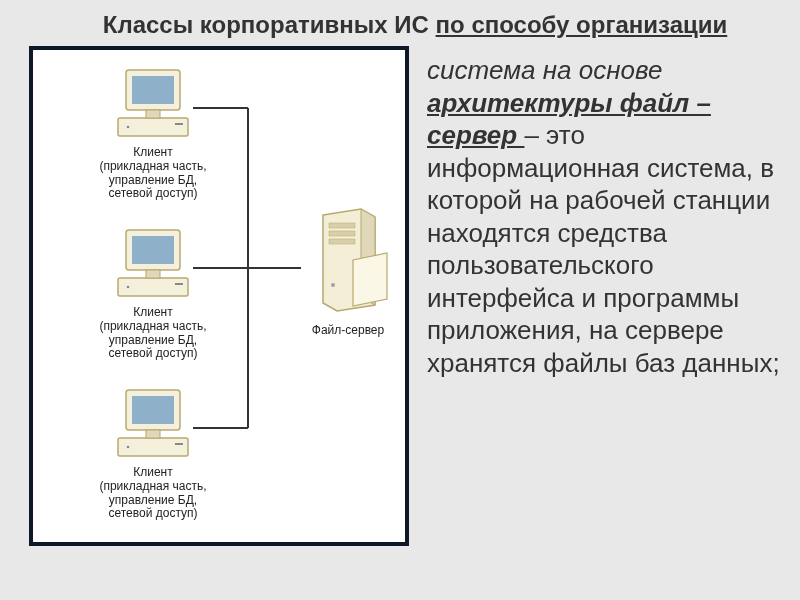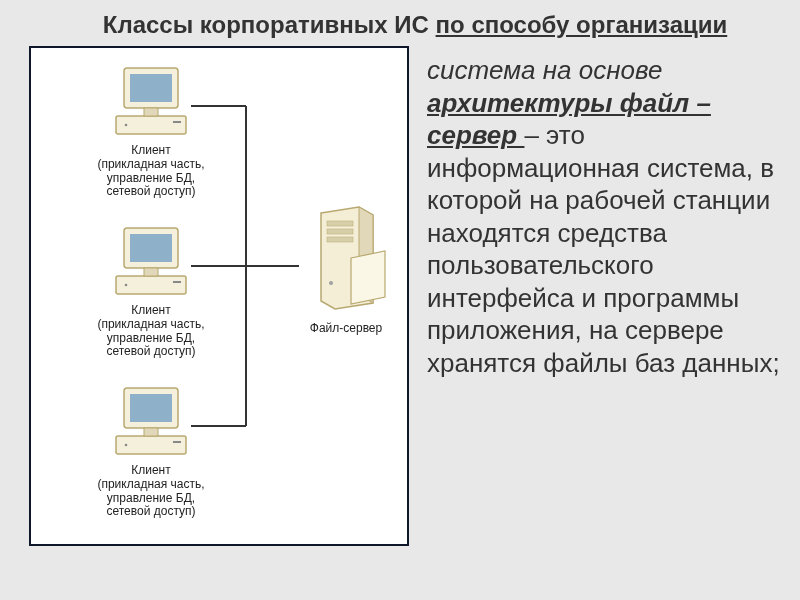--- a/index.html
+++ b/index.html
@@ -30,21 +30,21 @@
     text-decoration: underline;
   }
   .content {
     display: flex;
     padding: 0 10px 10px 10px;
   }
   .diagram-panel {
     width: 380px;
     height: 500px;
     background: #ffffff;
-    border: 2px solid #0f172a;
+    border: 4px solid #0f172a;
     position: relative;
     margin-left: 4px;
   }
   .text-panel {
     flex: 1;
     padding: 8px 6px 8px 18px;
     font-size: 26px;
     color: #333;
     line-height: 1.25;
   }

